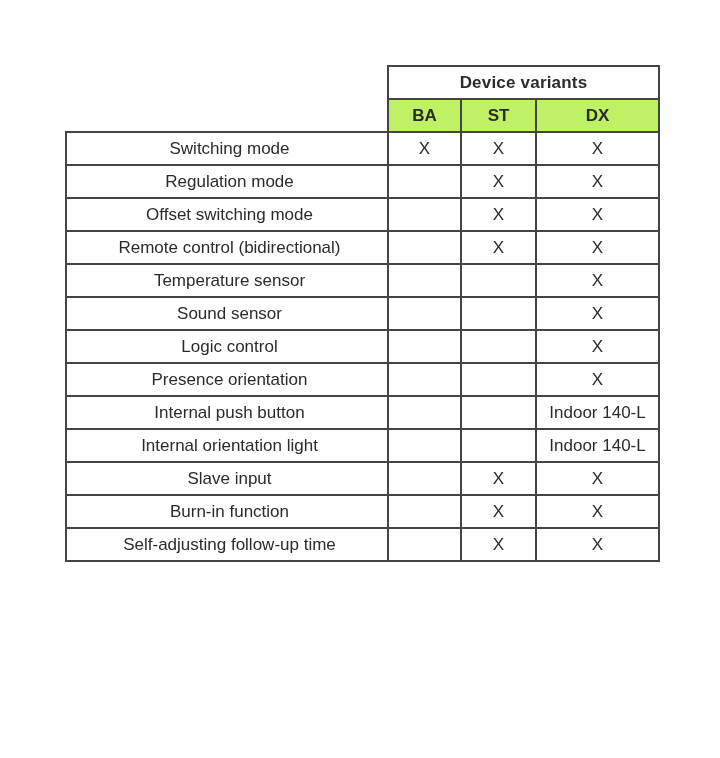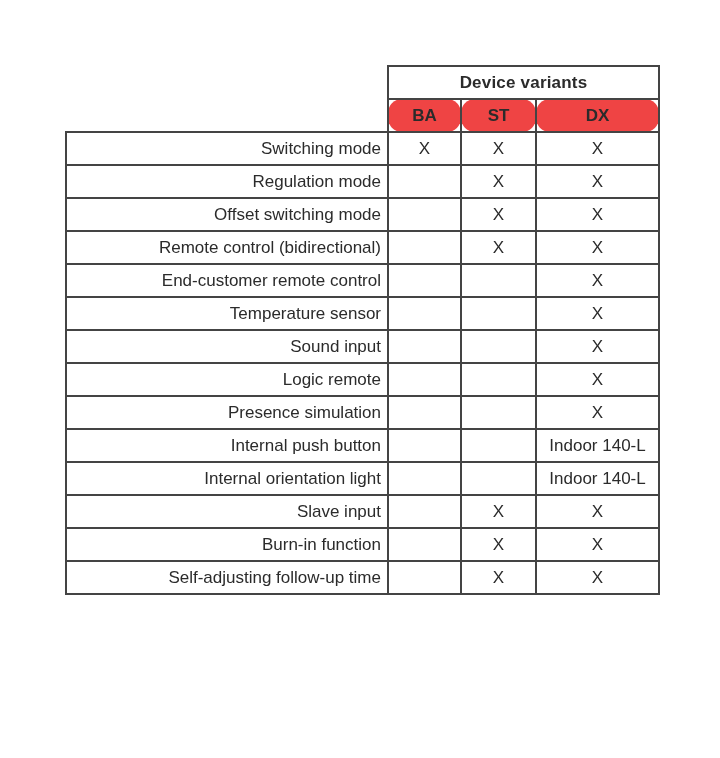--- a/index.html
+++ b/index.html
@@ -38,27 +38,26 @@
     border: none;
     background: #ffffff;
   }
   .variants th.group {
     background: #ffffff;
     font-weight: bold;
     text-align: center;
     letter-spacing: 0.2px;
   }
   .variants th.colhead {
-    background: #ef4444;
+    background: #bef264;
     font-weight: bold;
     text-align: center;
-    border-radius: 14px;
   }
   .variants td.label {
-    text-align: right;
+    text-align: center;
     padding-left: 11px;
     padding-right: 6px;
   }
   .variants td.val {
     text-align: center;
     padding: 0 2px;
   }
 </style>
 </head>
 <body>
@@ -102,45 +101,39 @@
         <td class="val">X</td>
         <td class="val">X</td>
       </tr>
       <tr>
         <td class="label">Remote control (bidirectional)</td>
         <td class="val"></td>
         <td class="val">X</td>
         <td class="val">X</td>
       </tr>
       <tr>
-        <td class="label">End-customer remote control</td>
-        <td class="val"></td>
-        <td class="val"></td>
-        <td class="val">X</td>
-      </tr>
-      <tr>
         <td class="label">Temperature sensor</td>
         <td class="val"></td>
         <td class="val"></td>
         <td class="val">X</td>
       </tr>
       <tr>
-        <td class="label">Sound input</td>
+        <td class="label">Sound sensor</td>
         <td class="val"></td>
         <td class="val"></td>
         <td class="val">X</td>
       </tr>
       <tr>
-        <td class="label">Logic remote</td>
+        <td class="label">Logic control</td>
         <td class="val"></td>
         <td class="val"></td>
         <td class="val">X</td>
       </tr>
       <tr>
-        <td class="label">Presence simulation</td>
+        <td class="label">Presence orientation</td>
         <td class="val"></td>
         <td class="val"></td>
         <td class="val">X</td>
       </tr>
       <tr>
         <td class="label">Internal push button</td>
         <td class="val"></td>
         <td class="val"></td>
         <td class="val">Indoor 140-L</td>
       </tr>

